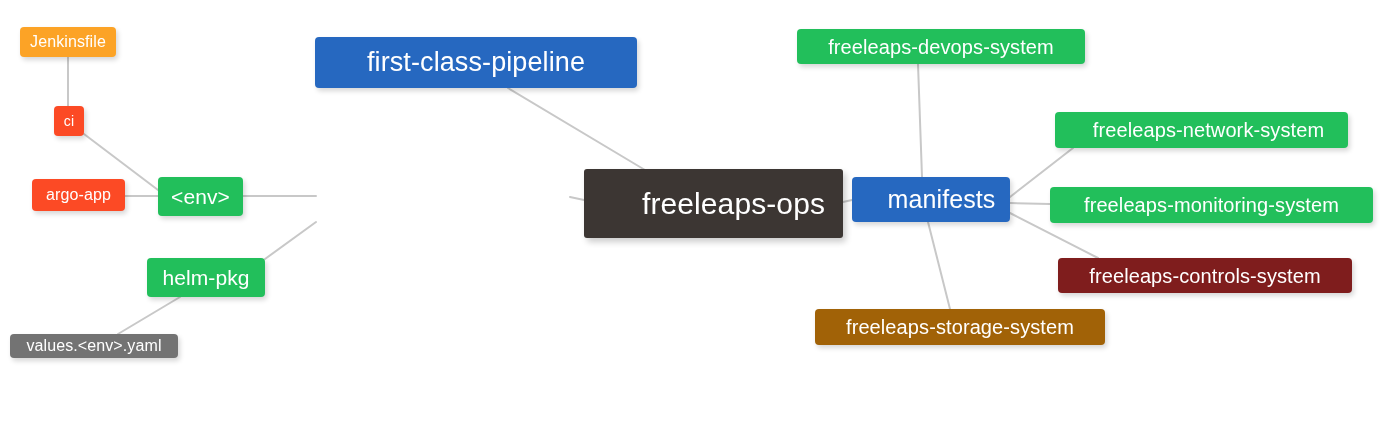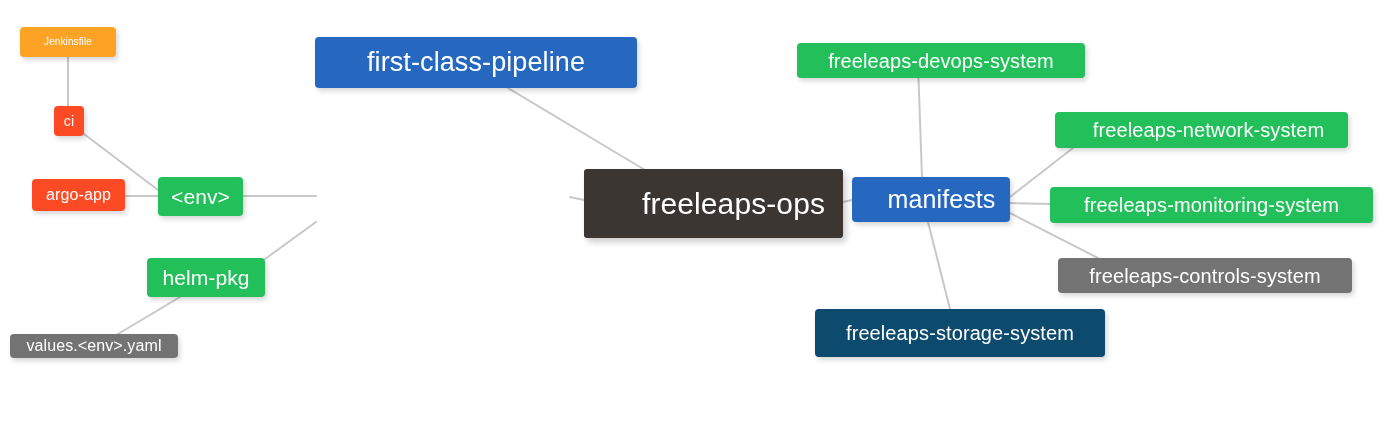--- a/index.html
+++ b/index.html
@@ -80,37 +80,37 @@
     </div>
     <div class="node" style="left: 158px; top: 177px; width: 85px; height: 39px; background: rgb(34, 191, 91); font-size: 21px;">
       <span class="label">&lt;env&gt;</span>
     </div>
     <div class="node" style="left: 147px; top: 258px; width: 118px; height: 39px; background: rgb(34, 191, 91); font-size: 21px;">
       <span class="label">helm-pkg</span>
     </div>
     <div class="node" style="left: 54px; top: 106px; width: 30px; height: 30px; background: rgb(252, 74, 37); font-size: 14px;">
       <span class="label">ci</span>
     </div>
-    <div class="node" style="left: 20px; top: 27px; width: 96px; height: 30px; background: rgb(252, 163, 38); font-size: 10px;">
+    <div class="node" style="left: 20px; top: 27px; width: 96px; height: 30px; background: rgb(252, 163, 38); font-size: 16px;">
       <span class="label">Jenkinsfile</span>
     </div>
     <div class="node" style="left: 32px; top: 179px; width: 93px; height: 32px; background: rgb(252, 74, 37); font-size: 16px;">
       <span class="label">argo-app</span>
     </div>
     <div class="node" style="left: 10px; top: 334px; width: 168px; height: 24px; background: #737373; font-size: 16px;">
       <span class="label">values.&lt;env&gt;.yaml</span>
     </div>
-    <div class="node" style="left: 797px; top: 29px; width: 288px; height: 35px; background: rgb(34, 191, 91); font-size: 20px; margin-top: 14px;">
+    <div class="node" style="left: 797px; top: 29px; width: 288px; height: 35px; background: rgb(34, 191, 91); font-size: 20px;">
       <span class="label">freeleaps-devops-system</span>
     </div>
     <div class="node" style="left: 1055px; top: 112px; width: 293px; height: 36px; background: rgb(34, 191, 91); font-size: 20px; padding-left: 14px;">
       <span class="label">freeleaps-network-system</span>
     </div>
     <div class="node" style="left: 1050px; top: 187px; width: 323px; height: 36px; background: rgb(34, 191, 91); font-size: 20px;">
       <span class="label">freeleaps-monitoring-system</span>
     </div>
-    <div class="node" style="left: 1058px; top: 258px; width: 294px; height: 35px; background: #737373; font-size: 20px;">
+    <div class="node" style="left: 1058px; top: 258px; width: 294px; height: 35px; background: #7f1d1d; font-size: 20px;">
       <span class="label">freeleaps-controls-system</span>
     </div>
-    <div class="node" style="left: 815px; top: 309px; width: 290px; height: 48px; background: #0c4a6e; font-size: 20px;">
+    <div class="node" style="left: 815px; top: 309px; width: 290px; height: 36px; background: #a16207; font-size: 20px;">
       <span class="label">freeleaps-storage-system</span>
     </div>
   </div>
 
 </body></html>

